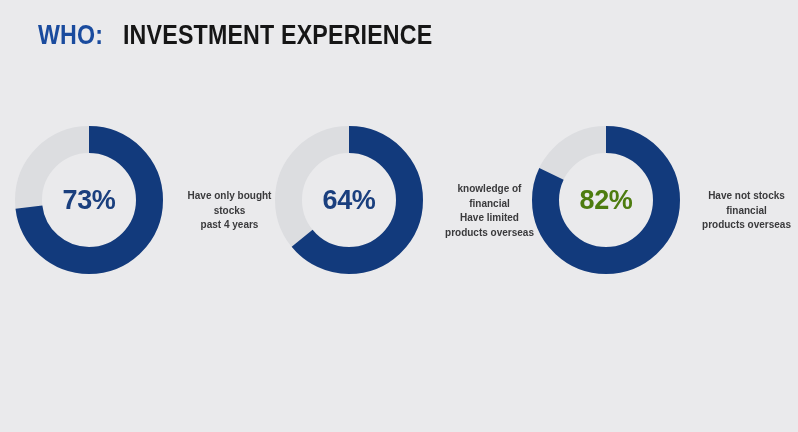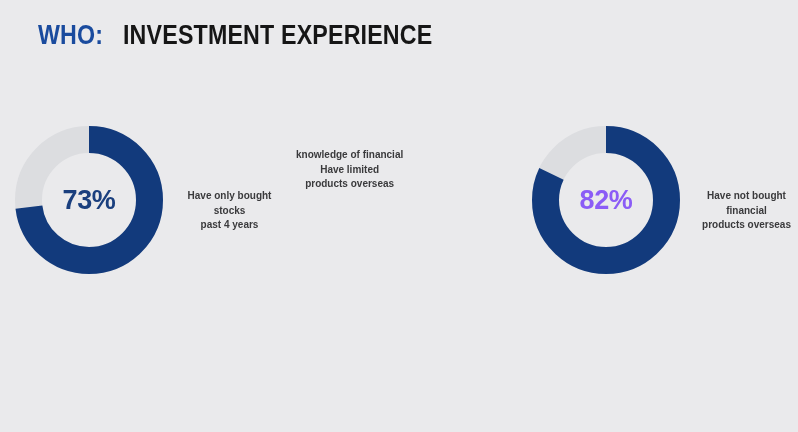--- a/index.html
+++ b/index.html
@@ -126,35 +126,42 @@
         </svg>
         <div class="donut-value" style="color: rgb(26, 63, 126);">73%</div>
       </div>
       <div class="caption" style="color: rgb(58, 58, 60);">
         <div>Have only bought stocks</div>
         <div>past 4 years</div>
       </div>
     </div>
 
     <div class="chart-block c1">
+      <div class="donut-wrap">
+        <svg class="donut-svg" viewBox="0 0 148 148">
+          <circle cx="74" cy="74" r="60.5" fill="none" stroke="#dcdde0" stroke-width="27"></circle>
+          <circle class="arc" cx="74" cy="74" r="60.5" fill="none" stroke="#123a7c" stroke-width="27" stroke-dasharray="243.2849350939936 136.8477759903714" transform="rotate(-90 74 74)"></circle>
+        </svg>
+        <div class="donut-value" style="color: rgb(26, 63, 126);">64%</div>
+      </div>
       <div class="caption" style="color: rgb(58, 58, 60);">
         <div>knowledge of financial</div>
         <div>Have limited</div>
         <div>products overseas</div>
       </div>
     </div>
 
     <div class="chart-block c2">
       <div class="donut-wrap">
         <svg class="donut-svg" viewBox="0 0 148 148">
           <circle cx="74" cy="74" r="60.5" fill="none" stroke="#dcdde0" stroke-width="27"></circle>
           <circle class="arc" cx="74" cy="74" r="60.5" fill="none" stroke="#123a7c" stroke-width="27" stroke-dasharray="311.70882308917925 68.42388799518574" transform="rotate(-90 74 74)"></circle>
         </svg>
-        <div class="donut-value" style="color: #8b5cf6;">82%</div>
+        <div class="donut-value" style="color: #4d7c0f;">82%</div>
       </div>
       <div class="caption" style="color: rgb(58, 58, 60);">
-        <div>Have not bought financial</div>
+        <div>Have not stocks financial</div>
         <div>products overseas</div>
       </div>
     </div>
 
   </div>
 </div>
 
 </body></html>

